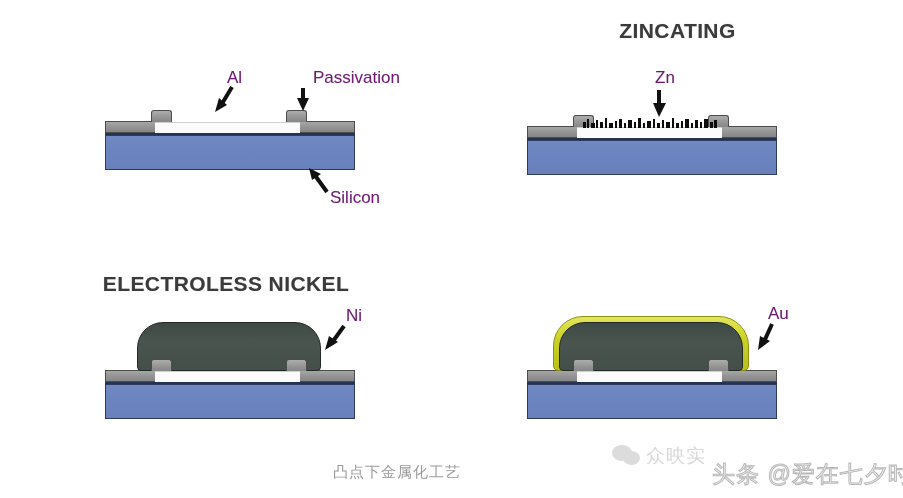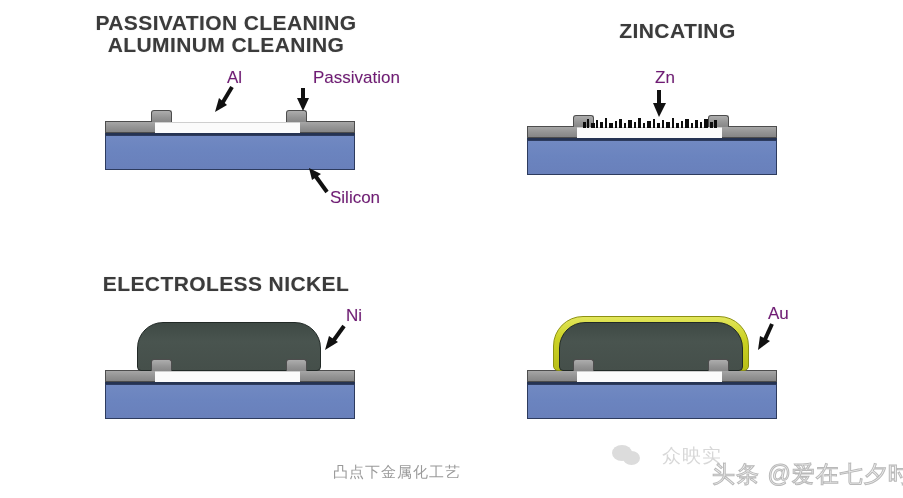--- a/index.html
+++ b/index.html
@@ -96,21 +96,21 @@
   
   .caption{
     position:absolute;
     font-size:15px;
     color:#9a9a9a;
     letter-spacing:1px;
     white-space:nowrap;
   }
   .wm-wechat{
     position:absolute;
-    display:flex;align-items:center;gap:16px;
+    display:flex;align-items:center;gap:0;
     font-size:19px;color:#d8d8d8;white-space:nowrap;
     letter-spacing:1px;
   }
   .wm-toutiao{
     position:absolute;
     font-size:23px;
     color:#f2f2f2;
     white-space:nowrap;
     letter-spacing:1px;
     -webkit-text-stroke:1px #b9b9b9;
@@ -119,22 +119,20 @@
   }
   .bubble-a,.bubble-b{position:absolute;background:#dcdcdc;border-radius:50%;}
 </style>
 </head>
 <body>
 
 <div class="figure">
 
   <div class="panel" style="left:0px;top:0px;width:452px;height:249px;">
 
-    <div class="panel-title" style="top:12px;left:0;">PASSIVATION CLEANING
-ALUMINUM CLEANING</div>
 
     <div class="xsec" style="left:105px;top:105px;width:250px;height:65px;">
 
       <div class="silicon" style="left:0px;top:30px;width:250px;height:35px;"></div>
 
       <div class="navyline" style="left:0px;top:27px;width:250px;height:3px;"></div>
 
       <div class="passiv" style="left:0px;top:16px;width:55px;height:12px;"></div>
 
       <div class="passiv" style="left:190px;top:16px;width:60px;height:12px;"></div>

